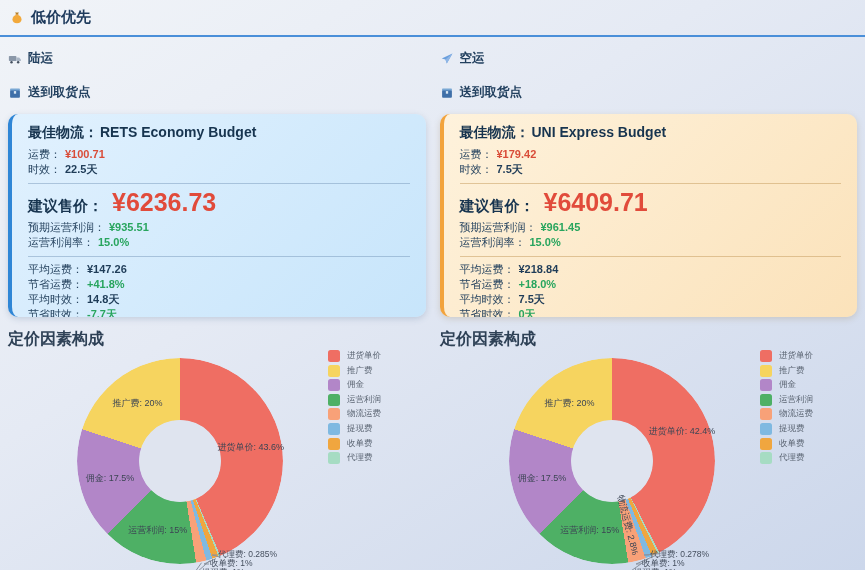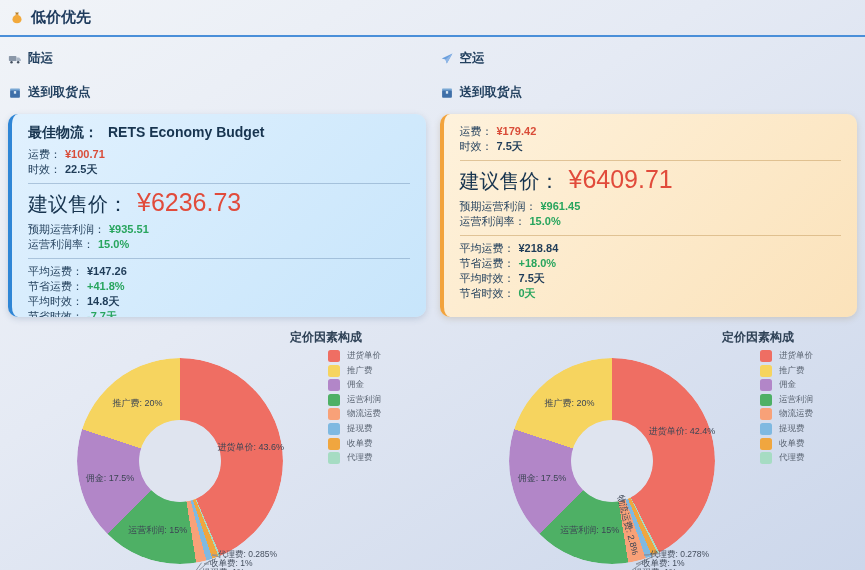--- a/index.html
+++ b/index.html
@@ -22,38 +22,38 @@
   .icon { display:inline-flex; width:14px; height:14px; }
   .icon svg { width:100%; height:100%; }
 
   
   .card { margin-top:13px; border-radius:10px; padding:10px 16px 9px; height:203px; overflow:hidden; }
   .card-blue { background:linear-gradient(135deg,#e1f1fe 0%,#c7e5fb 100%);
                border-left:4px solid #2f86d6; box-shadow:0 2px 6px rgba(70,100,140,.22); }
   .card-orange { background:linear-gradient(135deg,#fef2dc 0%,#fbe2ba 100%);
                  border-left:4px solid #f2a33c; box-shadow:0 2px 6px rgba(140,110,60,.22); }
   .card-title { font-size:14px; font-weight:700; color:#17344f; margin-bottom:5px; }
-  .card-title .tv { margin-left:10px; }
+  .card-title .tv { margin-left:2px; }
   .crow { font-size:11px; line-height:15px; color:#26435f; white-space:nowrap; }
   .crow .lbl { margin-right:4px; }
   .crow .val { font-weight:700;margin-top:40px; }
   .val-red { color:#d94c38; }
   .val-green { color:#28a55e; }
   .val-dark { color:#1f3c58; }
   .cdiv { border-top:1px solid rgba(110,145,180,.45); margin:6px 0 5px; }
   .card-orange .cdiv { border-top-color:rgba(200,160,100,.55); }
   .price-line { display:flex; align-items:baseline; gap:9px; margin:2px 0 4px; }
-  .price-label { font-size:20px; font-weight:400; color:#17344f;text-align:center; }
-  .price-value { font-size:25px; line-height:26px; font-weight:400; color:#e14b3b; }
+  .price-label { font-size:15px; font-weight:700; color:#17344f;text-align:center; }
+  .price-value { font-size:25px; line-height:26px; font-weight:700; color:#e14b3b; }
 
   
   .charts { display:flex; margin-top:6px; }
   .chart { position:relative; width:432px; height:262px; flex:0 0 auto; }
-  .chart-title { position:absolute; top:6px; left:2px; width:360px; text-align:right;
-                 font-size:12px; font-weight:700; color:#2e4156; }
+  .chart-title { position:absolute; top:6px; left:8px; width:360px; text-align:left;
+                 font-size:16px; font-weight:700; color:#2e4156; }
   .donut { position:absolute; border-radius:50%;
            -webkit-mask:radial-gradient(circle closest-side,transparent 0 40px,#000 41px);
            mask:radial-gradient(circle closest-side,transparent 0 40px,#000 41px); }
   .hole { position:absolute; border-radius:50%; background:#dfe4ef; }
   .leader-lines { position:absolute; left:0; top:0; pointer-events:none; }
   .pie-label { position:absolute; font-size:9px; line-height:10px; color:#3c4554; white-space:nowrap;
                transform:translate(-50%,-50%); }
   .pie-label.rot { transform:translate(-50%,-50%) rotate(76deg); }
   .leader-label { position:absolute; font-size:8.5px; line-height:9px; color:#454f5e; white-space:nowrap; }
   .legend { position:absolute; left:328px; top:27px; }
@@ -139,20 +139,23 @@
           <svg viewBox="0 0 16 16">
               <rect x="2.4" y="2.8" width="11.2" height="3.2" rx="0.8" fill="#7aa8d4"></rect>
               <rect x="2.4" y="5.2" width="11.2" height="8.2" rx="1" fill="#3f6fa8"></rect>
               <rect x="6.7" y="5.8" width="2.6" height="3" fill="#d9e6f2"></rect>
             </svg>
         </span>
         <span>送到取货点</span>
       </div>
 
       <div class="card card-orange">
+        <div class="card-title">
+          <span>最佳物流：</span><span class="tv">UNI Express Budget</span>
+        </div>
         <div class="crow"><span class="lbl">运费：</span><span class="val val-red">¥179.42</span></div>
         <div class="crow"><span class="lbl">时效：</span><span class="val val-dark">7.5天</span></div>
         <div class="cdiv"></div>
         <div class="price-line">
           <span class="price-label">建议售价：</span>
           <span class="price-value">¥6409.71</span>
         </div>
         <div class="crow"><span class="lbl">预期运营利润：</span><span class="val val-green">¥961.45</span></div>
         <div class="crow"><span class="lbl">运营利润率：</span><span class="val val-green">15.0%</span></div>
         <div class="cdiv"></div>

